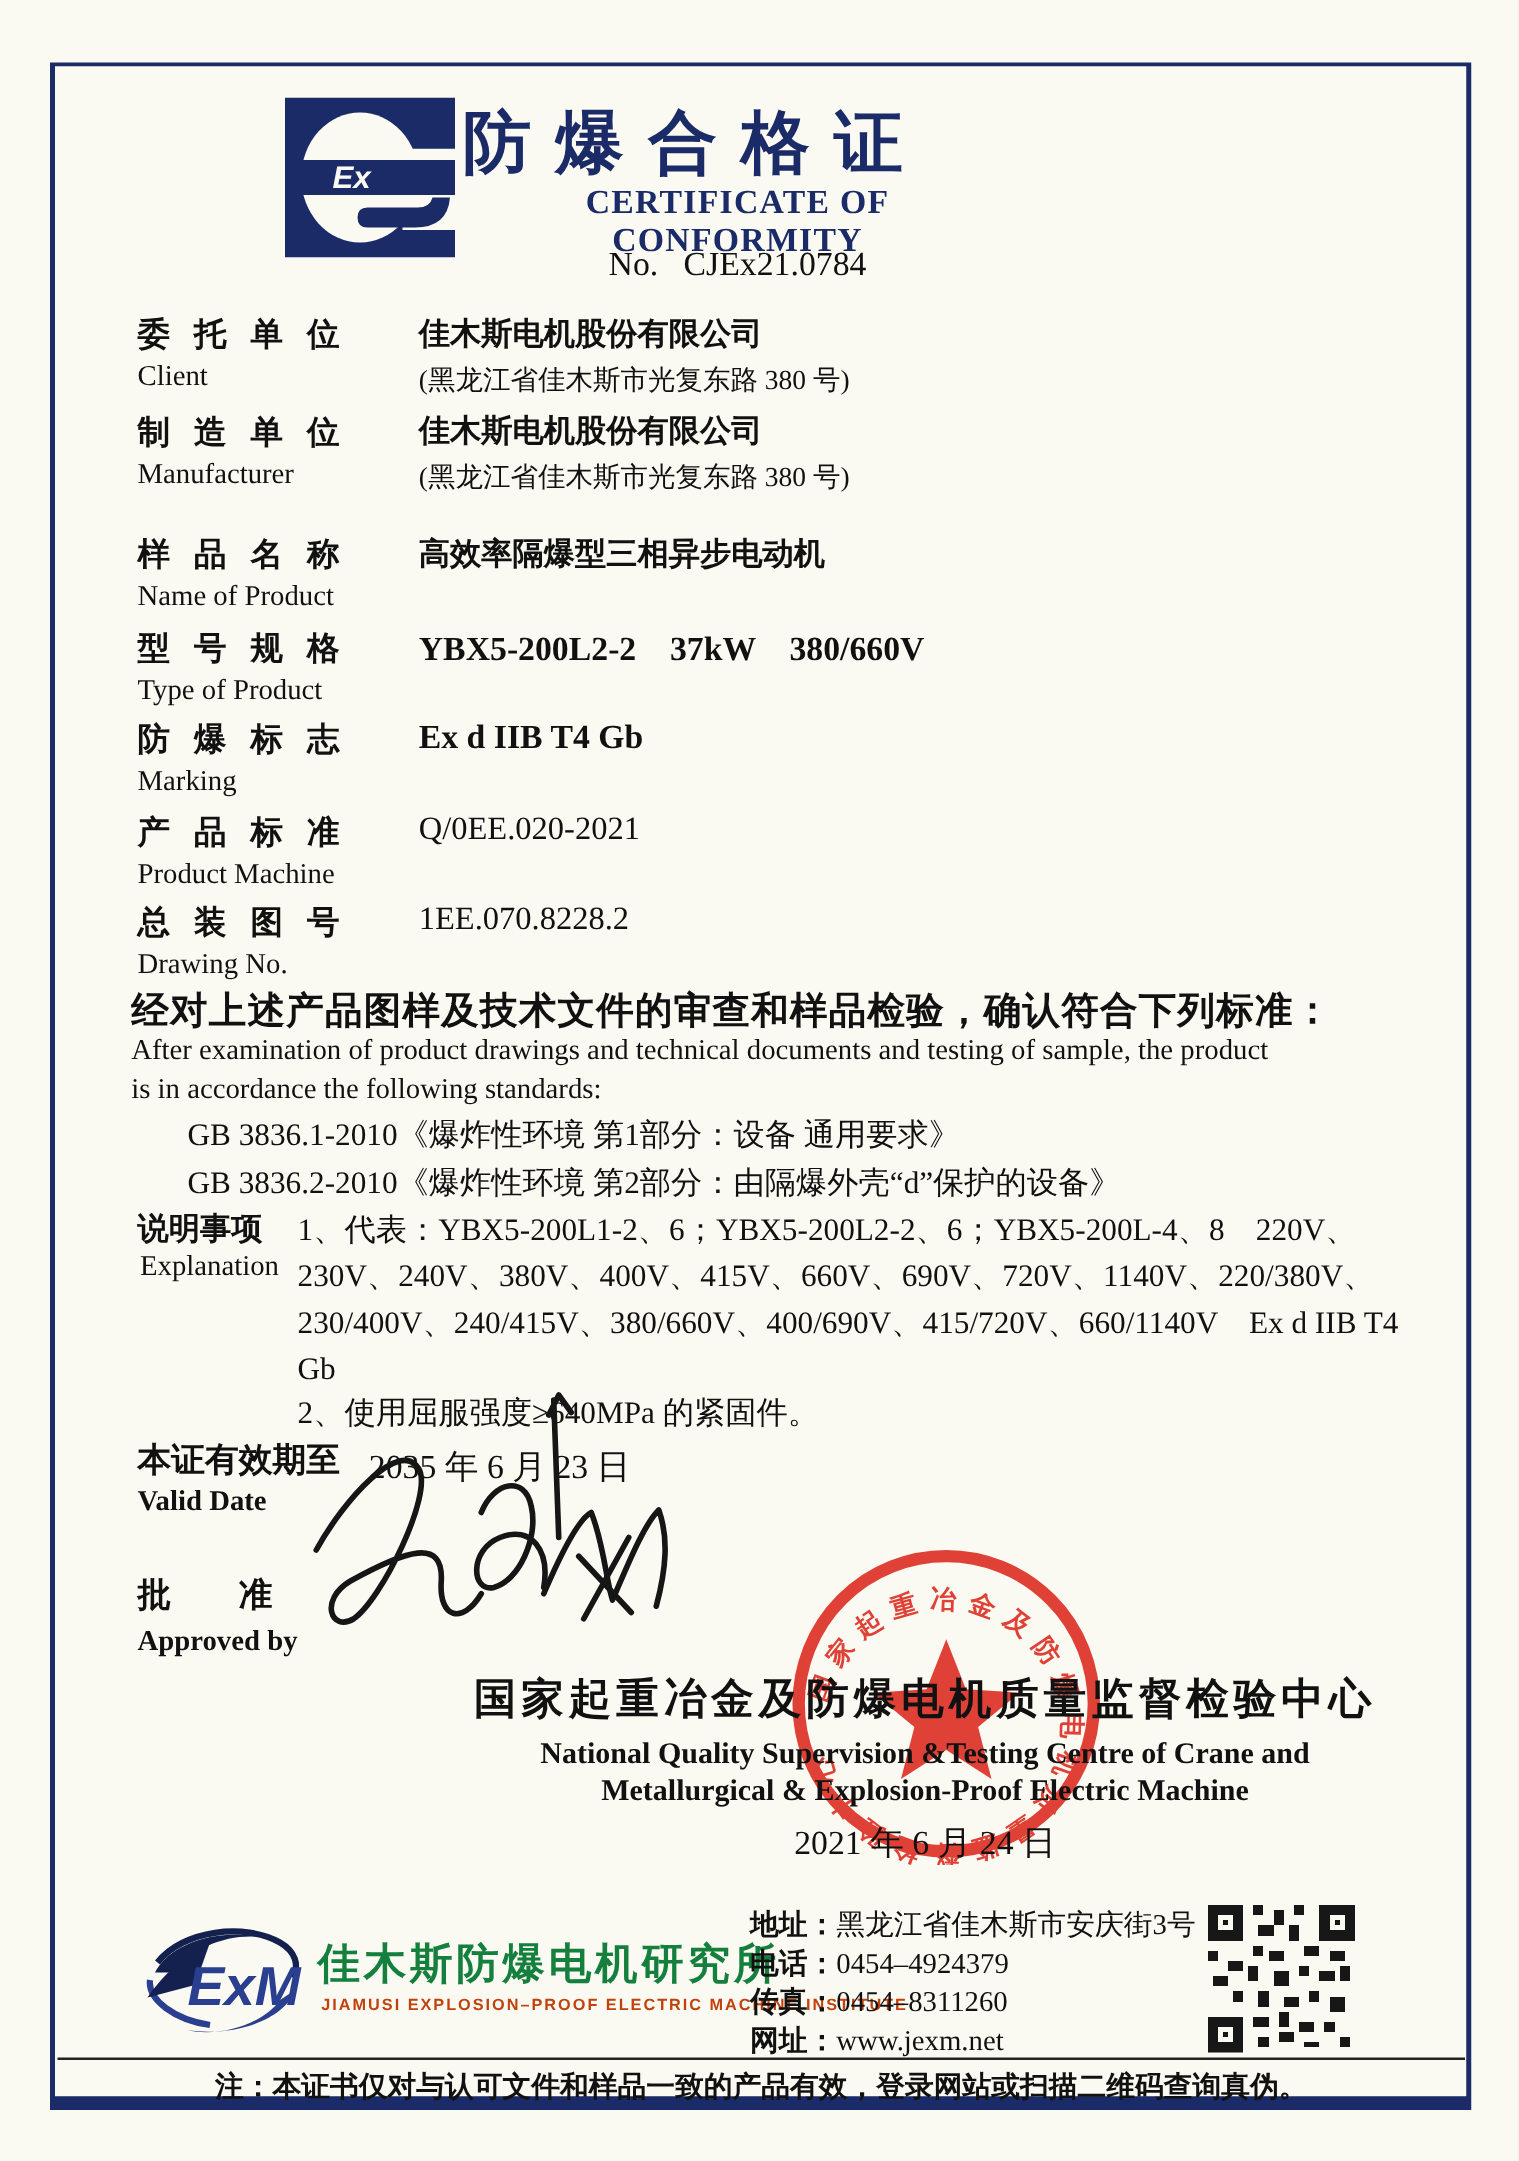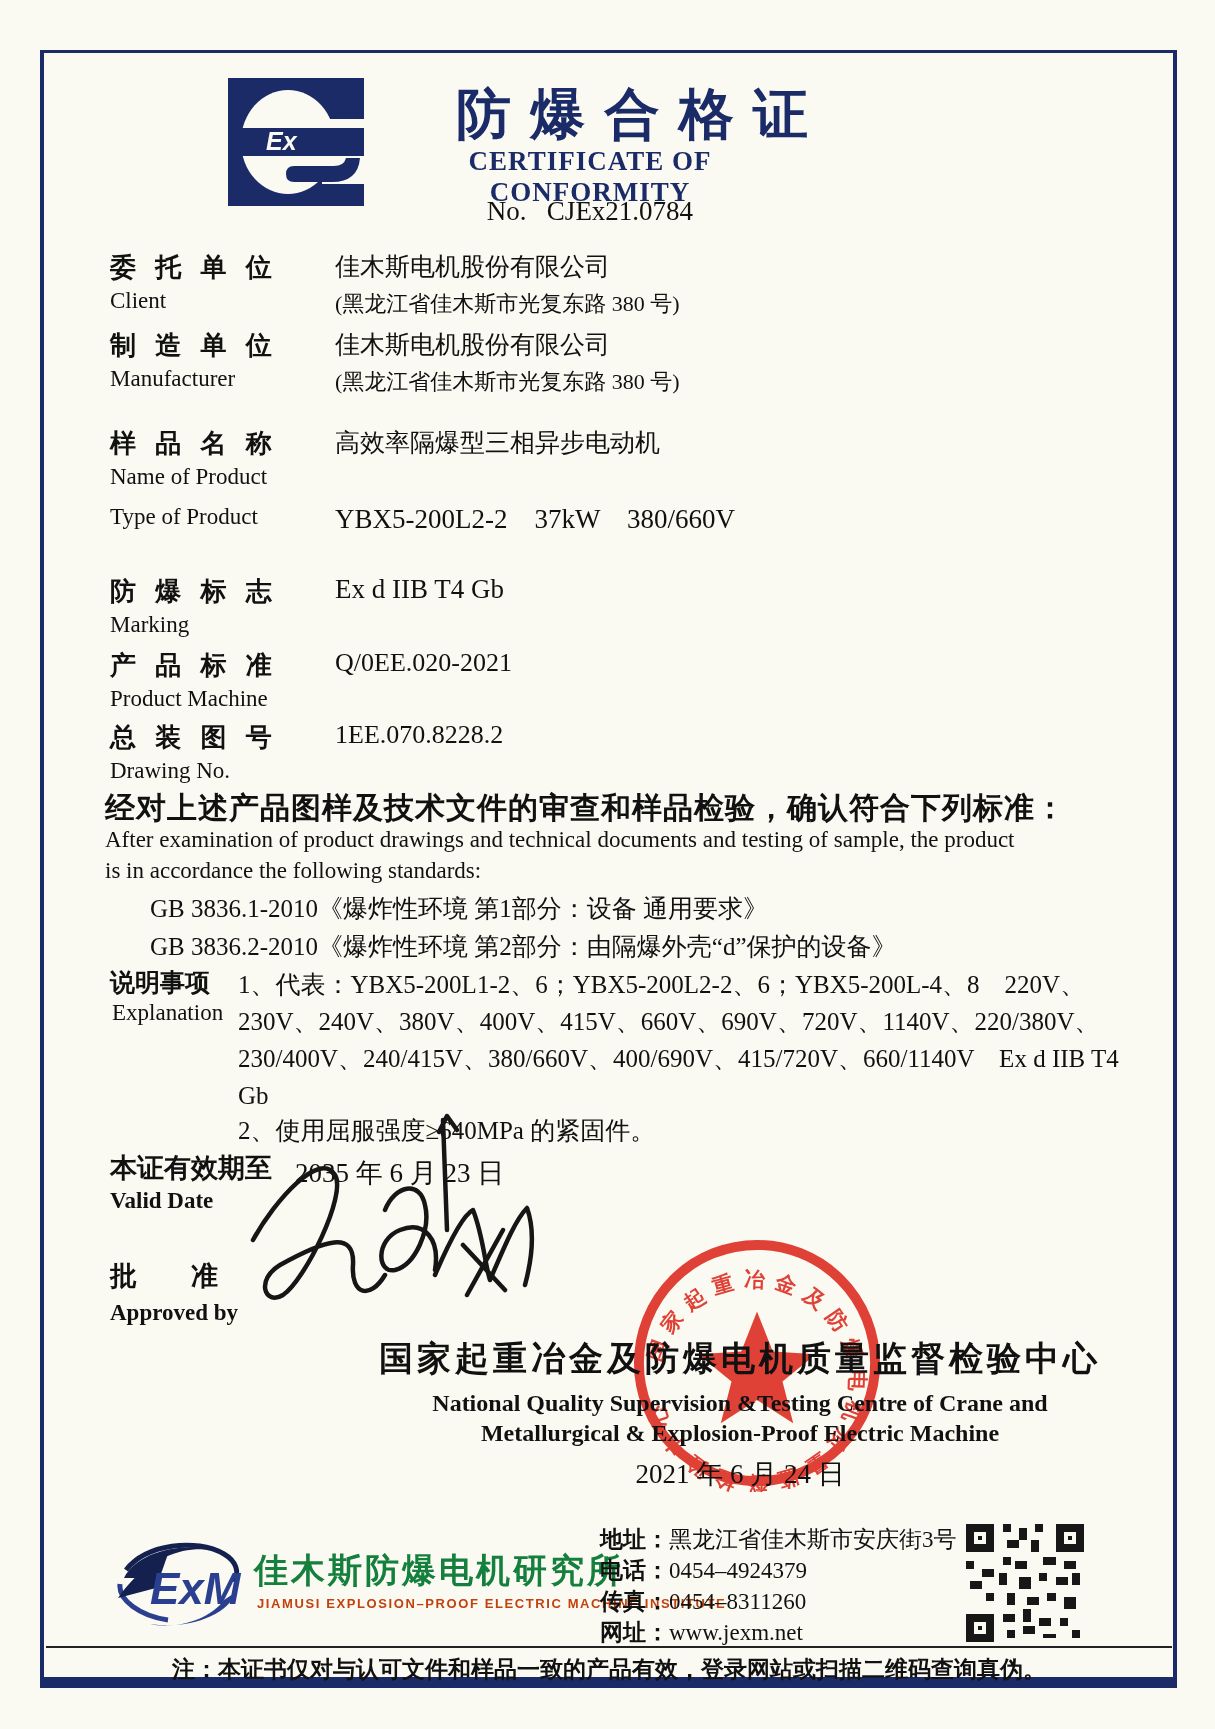--- a/index.html
+++ b/index.html
@@ -10,30 +10,30 @@
   }
   .frame{
     position:absolute;left:40px;top:50px;width:1137px;height:1638px;
     border-top:3px solid #1b2b68;border-left:4px solid #1b2b68;
     border-right:4px solid #1b2b68;border-bottom:11px solid #1b2b68;
     box-sizing:border-box;pointer-events:none;
   }
   .abs{position:absolute;}
   .cn-bold{font-family:"Liberation Sans",sans-serif;font-weight:bold;}
 
-  .title-cn{left:370px;top:78px;width:440px;text-align:right;
+  .title-cn{left:370px;top:78px;width:440px;text-align:left;
     font-size:55px;letter-spacing:2px;color:#1b2b68;font-weight:bold;
     font-family:"Liberation Sans",sans-serif;}
   .title-en{left:370px;top:146px;width:440px;text-align:center;
     font-size:27px;font-weight:bold;color:#1b2b68;letter-spacing:1px;}
   .cert-no{left:370px;top:196px;width:440px;text-align:center;font-size:27px;}
 
   .f-label-cn{font-size:26px;letter-spacing:6px;font-family:"Liberation Sans",sans-serif;font-weight:bold;}
   .f-label-en{font-size:23px;margin-top:3px;}
-  .f-value{font-size:25px;font-weight:normal;}
+  .f-value{font-size:25px;font-weight:bold;}
   .f-value2{font-size:22px;margin-top:6px;}
   .field-label{left:110px;width:260px;}
   .field-value{left:335px;width:760px;}
 
   .stm-cn{font-size:30px;font-family:Liberation Sans, sans-serif;font-weight:bold;letter-spacing:1px;}
   .stm-en{font-size:23px;line-height:31px;}
   .std-line{font-size:25px;line-height:38px;}
 
   .exp-text{font-size:25px;line-height:37px;}
 
@@ -99,20 +99,21 @@
 
   <div class="abs field-label" style="top:426px">
     <div class="f-label-cn">样 品 名 称</div>
     <div class="f-label-en">Name of Product</div>
   </div>
   <div class="abs field-value" style="top:426px">
     <div class="f-value">高效率隔爆型三相异步电动机</div>
   </div>
 
   <div class="abs field-label" style="top:501px">
+    <div class="f-label-cn">型 号 规 格</div>
     <div class="f-label-en">Type of Product</div>
   </div>
   <div class="abs field-value" style="top:501px">
     <div class="f-value" style="font-size:27px">YBX5-200L2-2　37kW　380/660V</div>
   </div>
 
   <div class="abs field-label" style="top:574px">
     <div class="f-label-cn">防 爆 标 志</div>
     <div class="f-label-en">Marking</div>
   </div>

